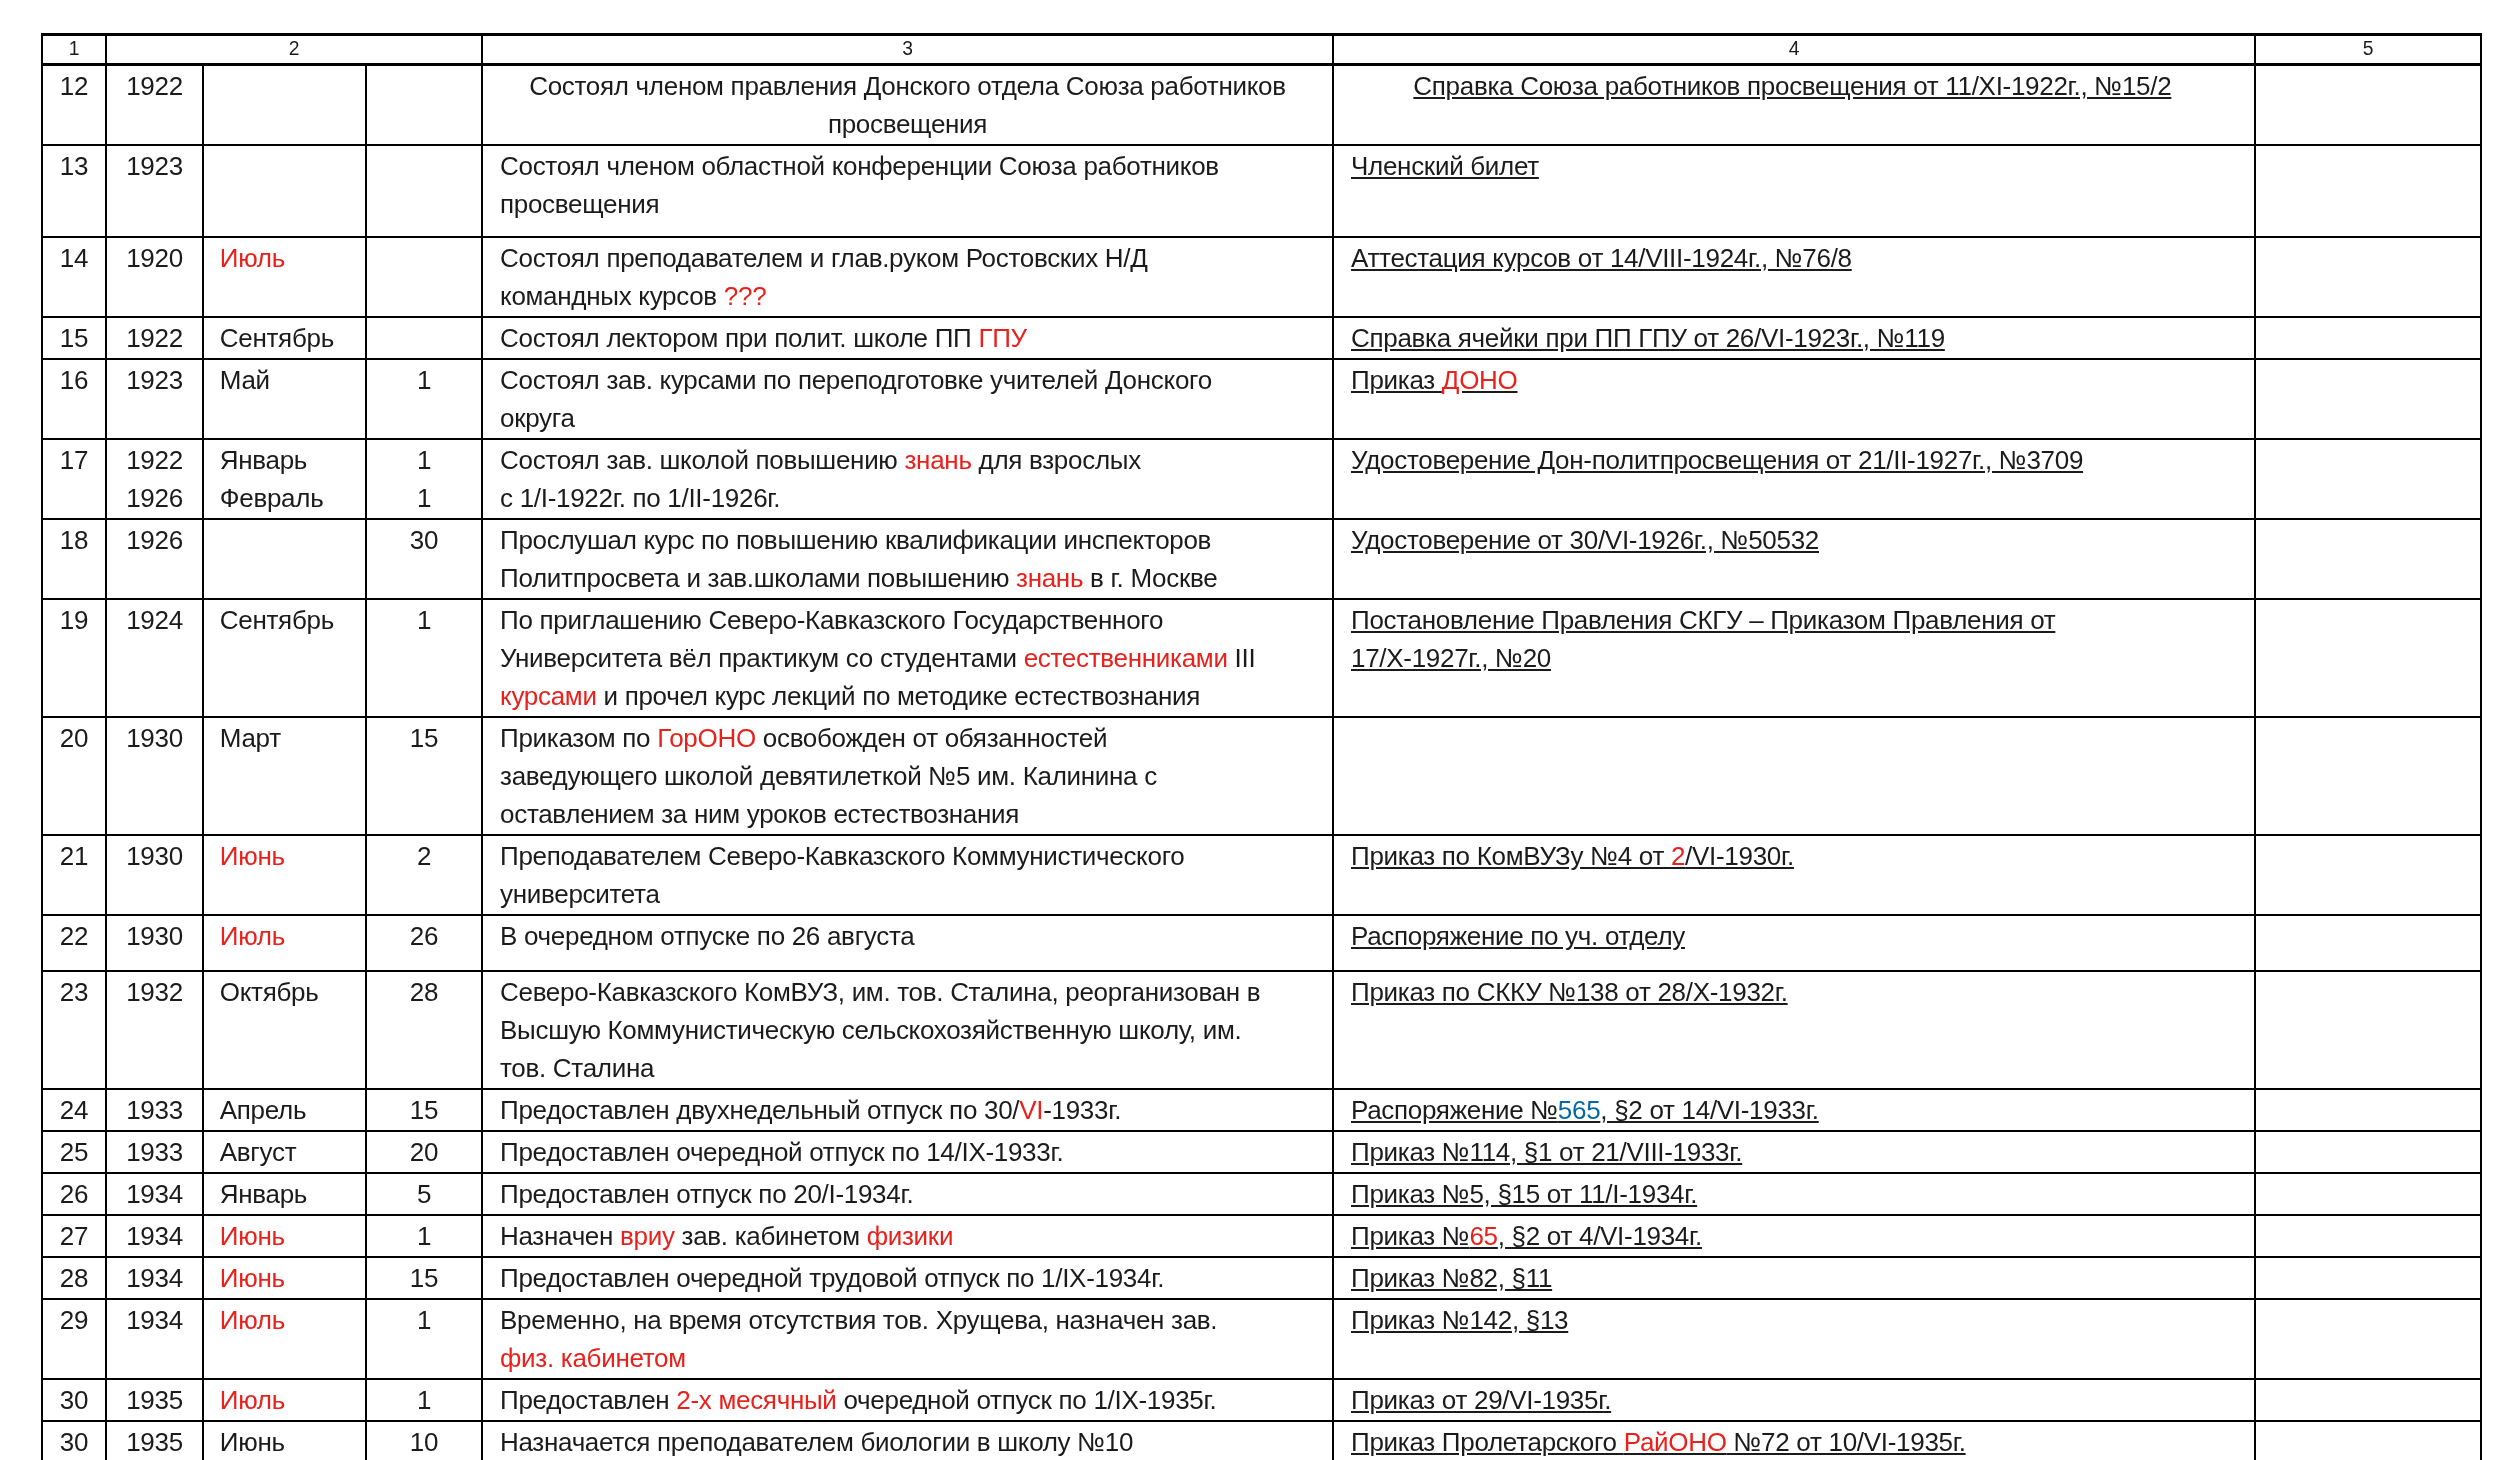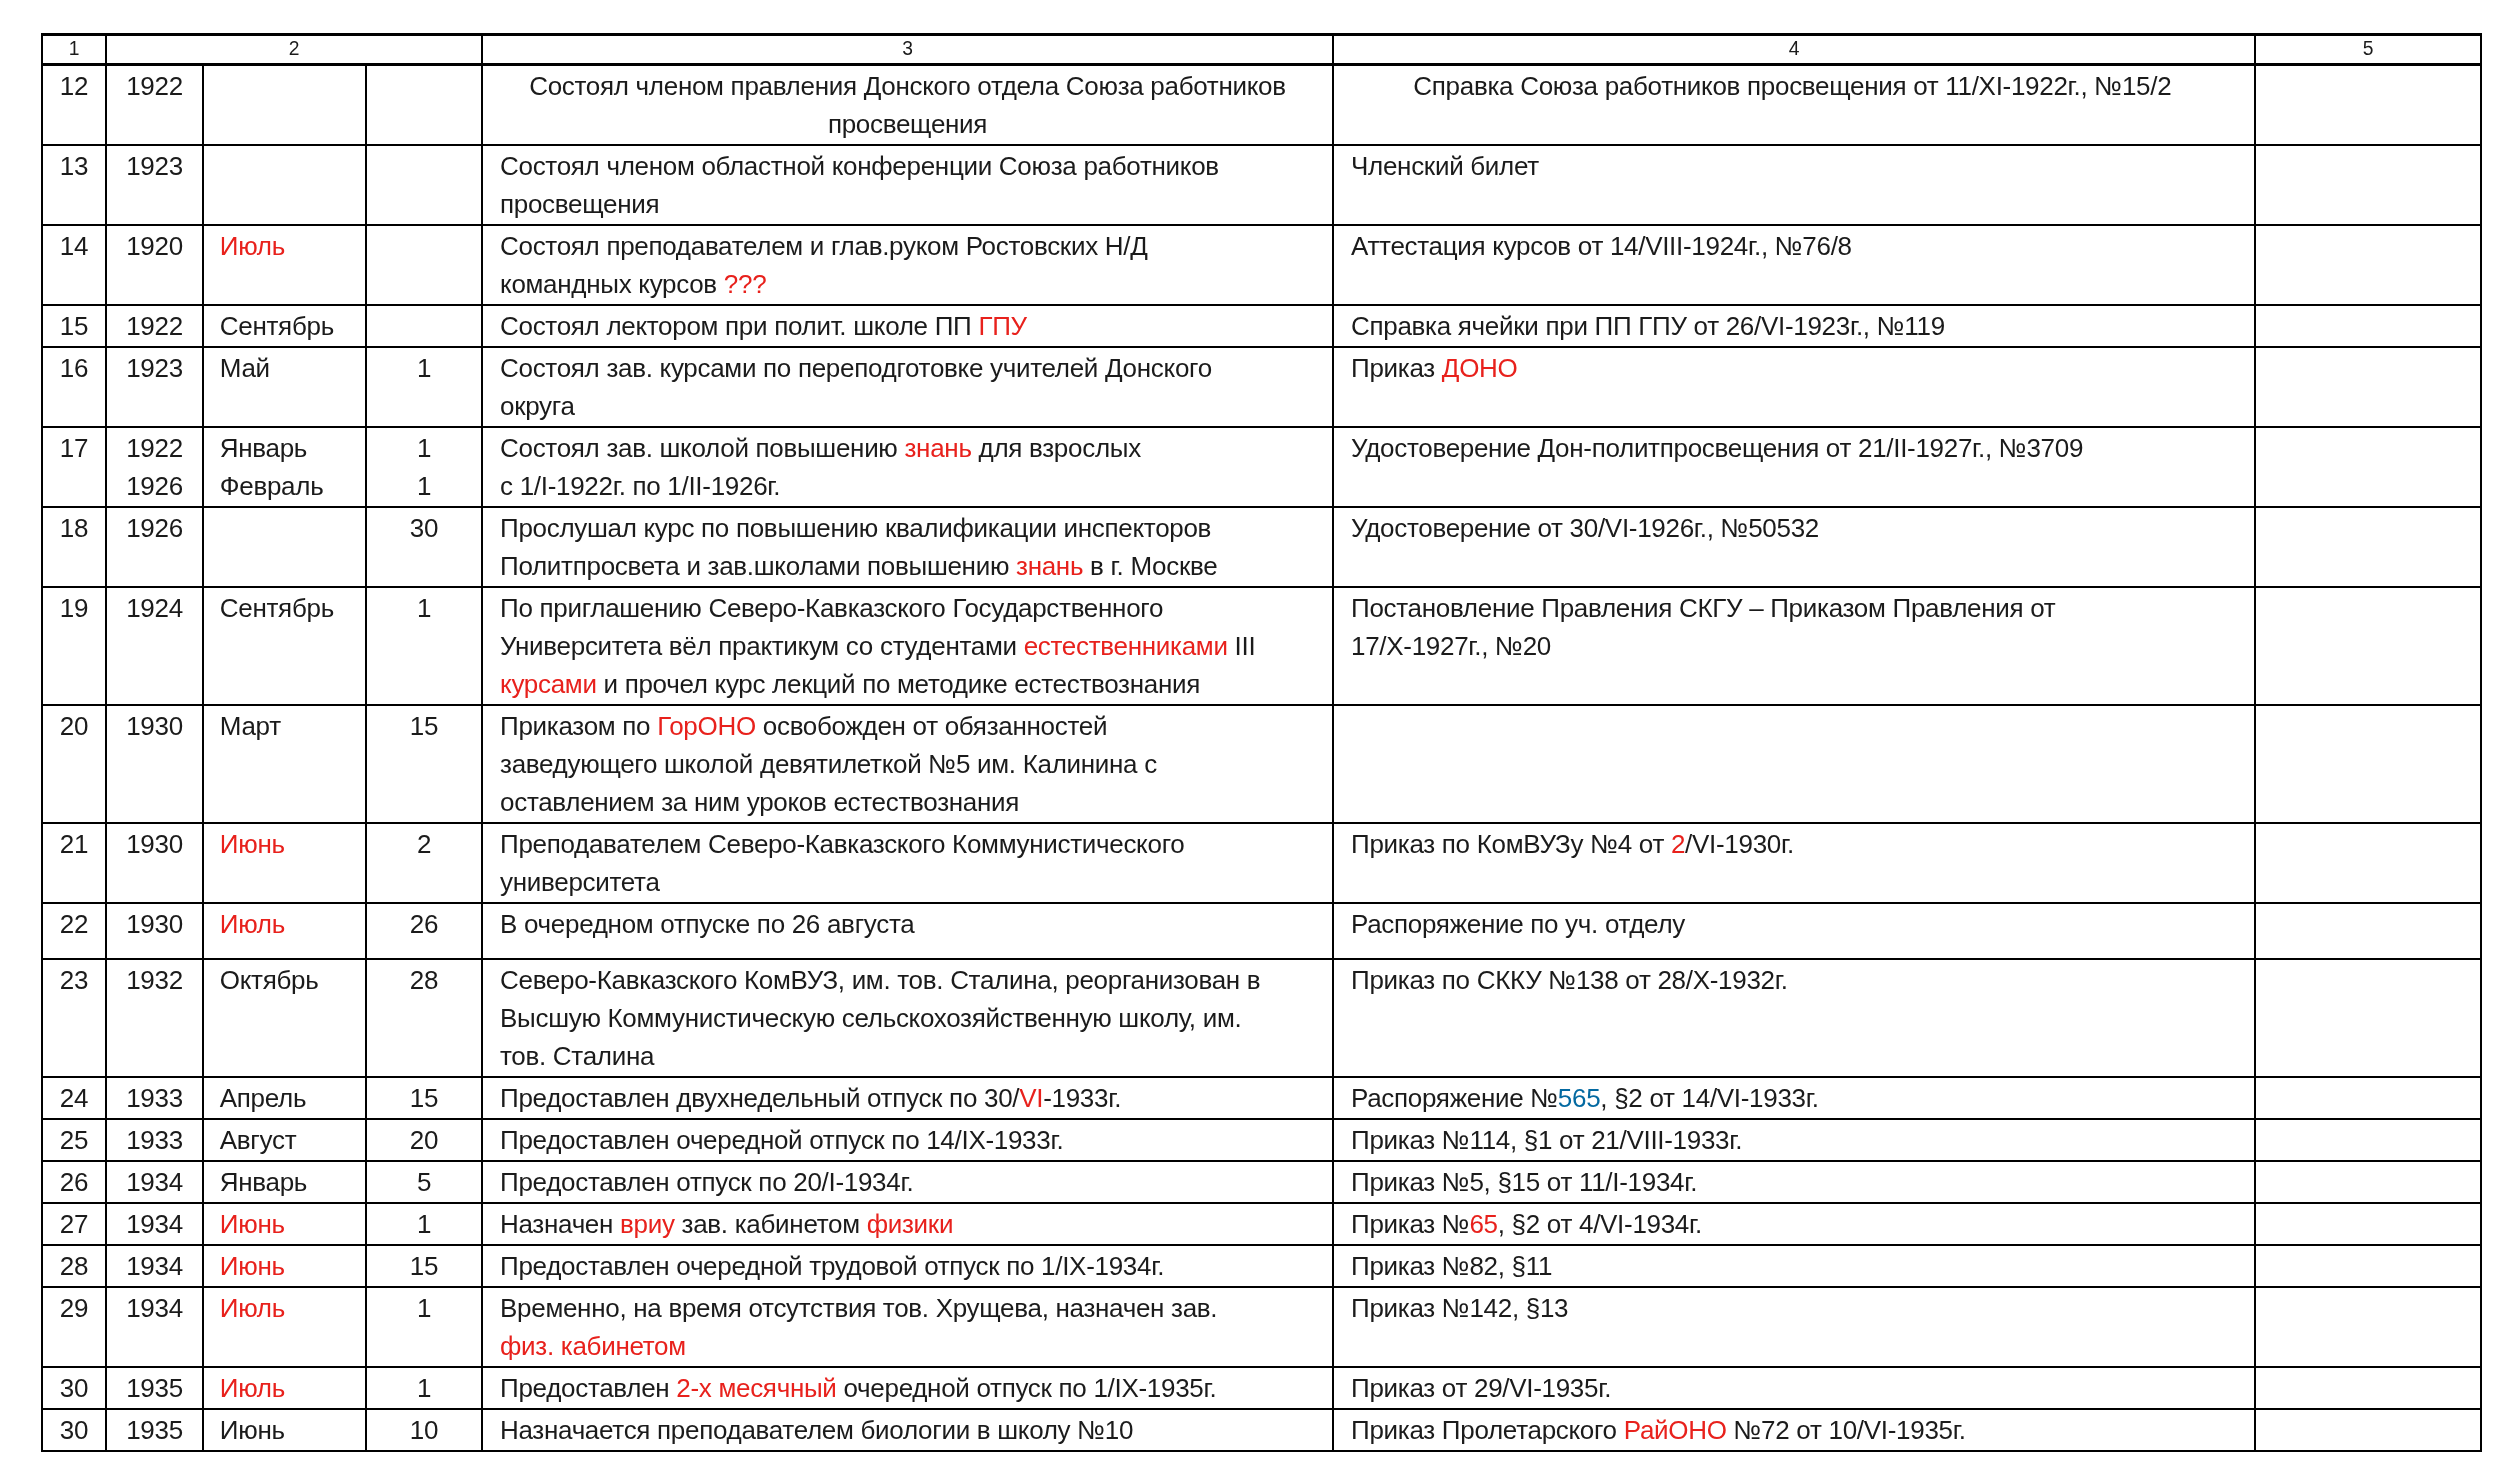--- a/index.html
+++ b/index.html
@@ -39,21 +39,21 @@
     text-align: center;
     border-bottom-width: 3.6px;
     padding: 0;
     white-space: nowrap;
   }
   .c-num  { text-align: center; }
   .c-year { text-align: center; }
   .c-month{ padding-left: 15.8px; }
   .c-day  { text-align: center; }
   .c-desc { padding-left: 17px; padding-right: 5.7px; }
-  .c-doc  { padding-left: 17px; padding-right: 9px; }
+  .c-doc  { padding-left: 17px; padding-right: 9px; text-decoration: underline; }
   tr.center .c-desc, tr.center .c-doc { text-align: center; padding-left: 5.7px; }
   .line { height: 38px; }
   .red { color: #e8211c; }
 </style>
 </head>
 <body>
 
 <div class="page">
   <div class="tbl-wrap">
     <table class="record-table">
@@ -83,21 +83,21 @@
             <td class="c-day"></td>
             <td class="c-desc">
               <div class="line"><span>Состоял членом правления Донского отдела Союза работников</span></div>
               <div class="line"><span>просвещения</span></div>
             </td>
             <td class="c-doc">
               <div class="line"><span>Справка Союза работников просвещения от 11/XI-1922г., №15/2</span></div>
             </td>
             <td class="c-notes"></td>
           </tr>
-          <tr style="height: 80px;">
+          <tr style="height: 92px;">
             <td class="c-num">13</td>
             <td class="c-year">
               <div class="line">1923</div>
             </td>
             <td class="c-month"></td>
             <td class="c-day"></td>
             <td class="c-desc">
               <div class="line"><span>Состоял членом областной конференции Союза работников</span></div>
               <div class="line"><span>просвещения</span></div>
             </td>

